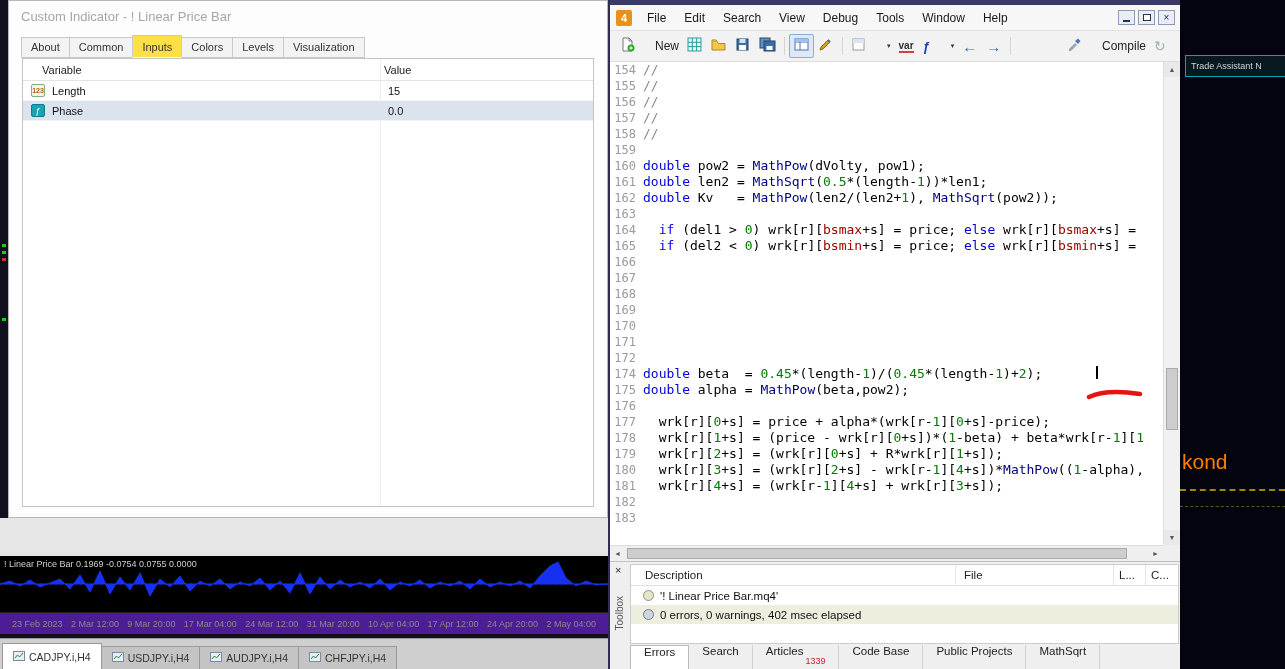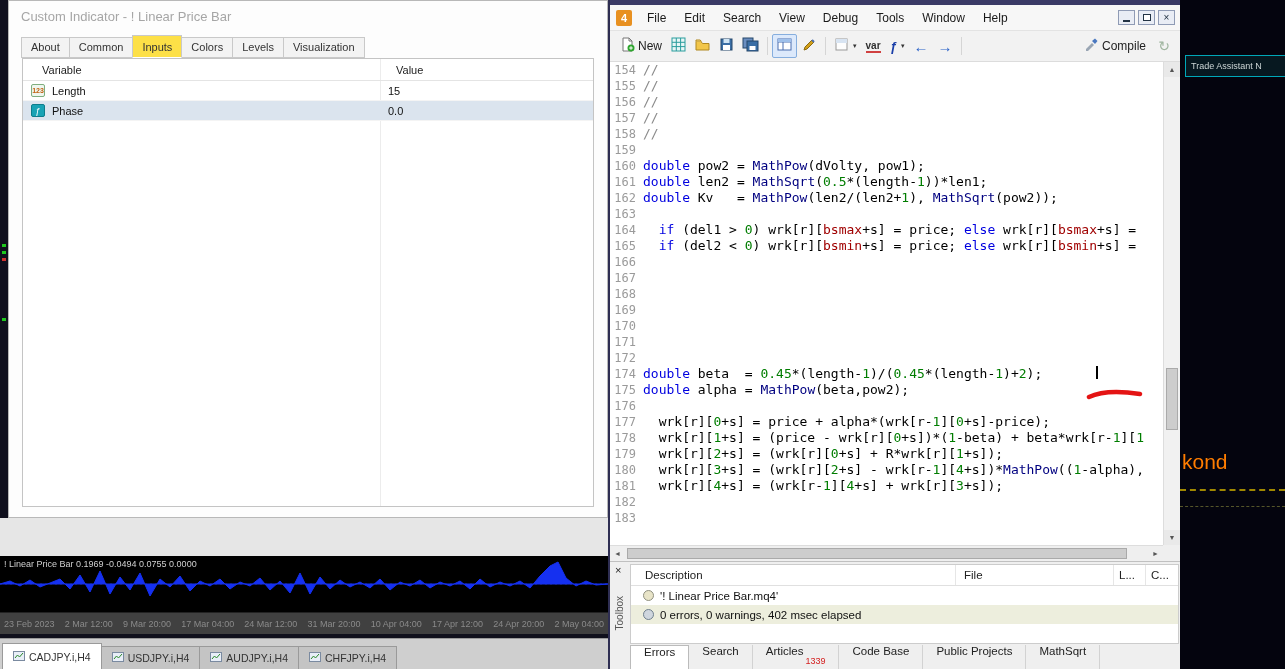--- a/index.html
+++ b/index.html
@@ -13,56 +13,56 @@
 
   
   .dialog{position:absolute;left:8px;top:0;width:600px;height:518px;background:#fdfdfd;border:1px solid #b8b8b8}
   .dlg-title{height:32px;line-height:32px;padding-left:12px;color:#a6a6a6;font-size:13px}
   .dlg-tabs{display:flex;padding-left:12px;height:21px;margin-top:4px}
   .dlg-tab{font-size:11px;padding:3px 9px 0;border:1px solid #c9c9c9;background:#f3f3f3;color:#333;margin-right:-1px;height:21px;position:relative}
   .dlg-tab.active{background:#fde047;height:23px;margin-top:-2px;padding-top:5px;border-bottom:1px solid #fff;z-index:2}
   .dlg-content{position:absolute;left:13px;right:13px;top:57px;bottom:10px;background:#fff;border:1px solid #c4c4c4;overflow:hidden}
   .grid-head{display:flex;height:22px;border-bottom:1px solid #e4e4e4;font-size:11px;color:#222;align-items:center;position:relative;z-index:1}
   .gh1{width:357px;padding-left:19px}
-  .gh2{flex:1;padding-left:16px}
+  .gh2{flex:1;padding-left:4px}
   .vline{position:absolute;left:357px;top:0;bottom:0;width:1px;background:#ececec}
   .trow{display:flex;height:20px;align-items:center;font-size:11px;color:#111;border-bottom:1px solid #f4f4f4;position:relative;z-index:1}
   .trow.sel{background:#dbe4ee}
   .tc1{width:357px;display:flex;align-items:center}
   .tc2{flex:1;padding-left:8px}
   .picon{width:14px;height:13px;margin:0 7px 0 8px;font-size:7px;display:flex;align-items:center;justify-content:center;border-radius:2px;flex:none}
   .picon.int{background:#eef6ee;border:1px solid #7fae7f;color:#c06010;font-weight:bold}
   .picon.dbl{background:#19a3b5;border:1px solid #0d7d8c;color:#fff;font-size:9px}
 
   .mid-gray{position:absolute;left:0;top:518px;width:608px;height:38px;background:#e6e6e6}
 
   
   .chart{position:absolute;left:0;top:556px;width:608px;height:56px;background:#000}
   .chart-label{position:absolute;left:4px;top:3px;font-size:9px;color:#cfcfcf;white-space:nowrap;z-index:2}
-  .chart-axis{position:absolute;left:0;top:612px;width:608px;height:22px;background:#404040;display:flex;align-items:center;justify-content:space-between;padding:0 4px;border-top:1px solid #222;overflow:hidden}
+  .chart-axis{position:absolute;left:0;top:612px;width:608px;height:22px;background:#4c1d95;display:flex;align-items:center;justify-content:space-between;padding:0 12px;border-top:1px solid #222;overflow:hidden}
   .axis-label{font-size:9px;color:#8a8a8a;white-space:nowrap}
   .chart-gap{position:absolute;left:0;top:634px;width:608px;height:4px;background:#10101c}
   .chart-tabs{position:absolute;left:0;top:638px;width:608px;height:31px;background:#cfcfcf;border-top:1px solid #9a9a9a;display:flex;align-items:flex-end;padding-left:2px}
   .ctab{display:flex;align-items:center;gap:4px;font-size:10.5px;color:#333;padding:0 10px;border:1px solid #9a9a9a;border-bottom:none;background:#c4c4c4;margin-right:-1px;height:23px}
   .ctab.active{background:#fff;height:26px}
 
   
   .editor{position:absolute;left:608px;top:0;width:572px;height:669px;background:#f0f0f0;border-left:2px solid #2e2e52}
   .ed-top{position:absolute;left:0;right:0;top:0;height:5px;background:#3a3a66}
   .menubar{position:absolute;left:0;top:5px;right:0;height:26px;background:#f7f7f7;display:flex;align-items:center;padding-left:6px;border-bottom:1px solid #e3e3e3}
   .app-icon{width:16px;height:16px;margin-right:6px;border-radius:2px;background:#e89020;color:#fff;font-size:11px;font-weight:bold;display:flex;align-items:center;justify-content:center;flex:none}
   .menu-items{display:flex}
   .menu-item{font-size:12px;color:#1a1a1a;padding:4px 9px}
   .win-controls{margin-left:auto;display:flex;gap:3px;padding-right:5px}
   .wc{width:17px;height:15px;border:1px solid #8f9bb5;background:#e9edf5;display:flex;align-items:center;justify-content:center;font-size:10px;color:#234;line-height:1}
   .wc-min-glyph{width:7px;height:2px;background:#234;margin-top:6px}
   .wc-res-glyph{width:8px;height:7px;border:1px solid #234;background:#fff}
 
   .toolbar{position:absolute;left:0;top:31px;right:0;height:31px;display:flex;align-items:center;padding:0 6px;background:#f2f2f2;border-bottom:1px solid #dcdcdc}
-  .tb-btn{height:24px;min-width:24px;display:flex;align-items:center;justify-content:flex-end;gap:3px;padding:0 4px;border-radius:2px;font-size:12px;color:#222}
+  .tb-btn{height:24px;min-width:24px;display:flex;align-items:center;justify-content:space-between;gap:20px;padding:0 4px;border-radius:2px;font-size:12px;color:#222}
   .tb-btn.hl{background:#dce9fb;border:1px solid #86aede}
   .tb-btn.dis{color:#9fb59f}
   .sep{width:1px;height:18px;background:#d5d5d5;margin:0 4px}
   .dd{font-size:7px;color:#333;margin-left:1px}
   .blue-arrow{color:#2a62c8;font-size:15px;font-weight:bold}
   .var-glyph{font-size:10px;font-weight:bold;color:#303030;border-bottom:2px solid #d04040;line-height:1.1}
   .fx-glyph{font-size:13px;font-style:italic;color:#1a3fa8;font-weight:bold}
   .refresh-glyph{font-size:14px}
 
   .codewrap{position:absolute;left:0;top:62px;right:17px;height:483px;background:#fff;overflow:hidden}
@@ -155,21 +155,21 @@
             </div>
             <div class="tc2">0.0</div>
           </div>
         </div>
     </div>
   </div>
 
   <div class="mid-gray"></div>
 
   <div class="chart">
-    <div class="chart-label">! Linear Price Bar 0.1969 -0.0494 0.0755 0.0000</div>
+    <div class="chart-label">! Linear Price Bar 0.1969 -0.0754 0.0755 0.0000</div>
     <svg width="608" height="56" viewBox="0 0 608 56" style="position:absolute;left:0;top:0">
       <line x1="0" y1="28" x2="608" y2="28" stroke="#2a2a55" stroke-dasharray="2,3"></line>
     <polygon points="0,28 10,25 20,30 30,24 40,31 50,27 60,23 70,33 80,19 90,36 100,15 110,38 120,21 130,34 140,17 150,40 160,23 170,31 180,20 190,35 200,25 210,30 220,23 230,33 240,26 250,30 260,22 270,34 280,25 290,37 300,17 310,38 320,21 330,33 340,24 350,31 360,26 370,32 380,23 390,34 400,26 410,30 420,24 430,32 440,26 450,30 460,25 470,33 480,23 490,31 500,26 510,30 520,25 530,32 540,20 550,10 558,6 566,22 576,30 586,25 596,29 608,28" fill="#1530f0" stroke="#1530f0"></polygon>
       </svg>
   </div>
   <div class="chart-axis">
       <span class="axis-label">23 Feb 2023</span>
       <span class="axis-label">2 Mar 12:00</span>
       <span class="axis-label">9 Mar 20:00</span>
       <span class="axis-label">17 Mar 04:00</span>

